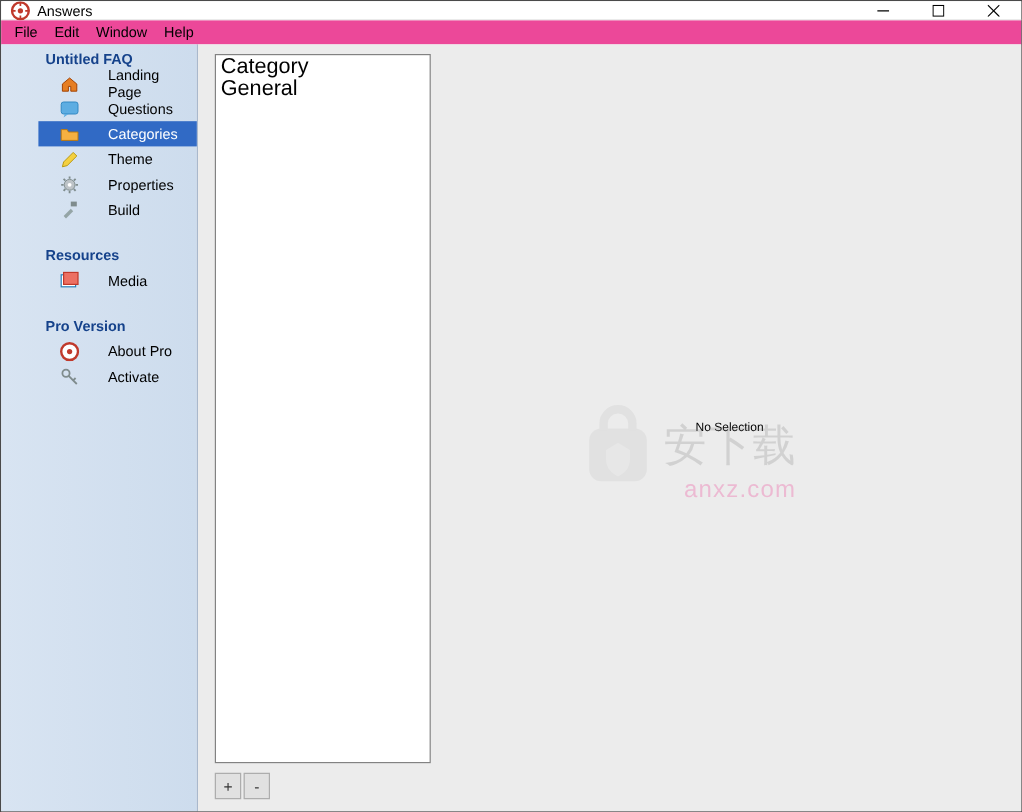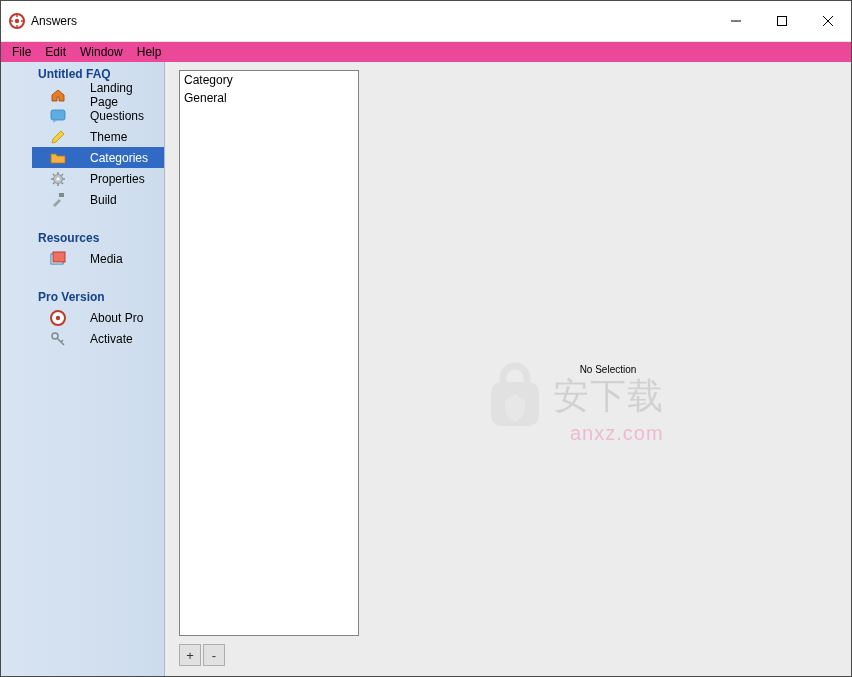--- a/index.html
+++ b/index.html
@@ -1,21 +1,21 @@
 <!DOCTYPE html>
 <html><head>
 <meta charset="utf-8">
 <style>
 * { box-sizing: border-box; margin: 0; padding: 0; font-family: "Segoe UI", Tahoma, sans-serif; font-size: 12px; }
 html, body { width: 852px; height: 677px; overflow: hidden; background: #fff; }
 
 .window { width: 852px; height: 677px; border: 1px solid #4a4a4a; display: flex; flex-direction: column; background: #fff; }
 
 
-.titlebar { height: 41px; display: flex; align-items: center; background: #fff; border-bottom: 1px solid #e5e5e5; }
+.titlebar { height: 16px; display: flex; align-items: center; background: #fff; border-bottom: 1px solid #e5e5e5; }
 .titlebar .app-icon { width: 16px; height: 16px; margin: 0 6px 0 8px; }
 .titlebar .title { flex: 0 0 auto; font-size: 12px; color: #000; }
 .titlebar .spacer { flex: 1; }
 .titlebar .win-btn { width: 46px; height: 30px; display: flex; align-items: center; justify-content: center; }
 .titlebar .win-btn svg { width: 10px; height: 10px; }
 
 
 .menubar { height: 20px; display: flex; align-items: center; padding: 0 4px; background: #ec4899; }
 .menubar .menu-item { padding: 2px 7px; font-size: 12px; color: #000; cursor: default; }
 
@@ -26,21 +26,21 @@
 .sidebar { width: 164px; background: linear-gradient(to right, #d8e4f2 0%, #cddced 100%); border-right: 1px solid #a9b8cc; display: flex; flex-direction: column; padding-top: 2px; padding-left: 31px; }
 .section-title { font-size: 12px; font-weight: bold; color: #15428b; padding: 3px 6px 3px 6px; }
 .nav-item { display: flex; align-items: center; height: 21px; padding-left: 18px; gap: 24px; cursor: default; color: #000; }
 .nav-item.selected { background: #316ac5; color: #fff; }
 .nav-item .nav-icon { width: 16px; height: 16px; flex: 0 0 16px; display: flex; align-items: center; justify-content: center; }
 .section-gap { height: 18px; }
 
 
 .mid { flex: 0 0 200px; display: flex; flex-direction: column; padding: 8px 0 10px 14px; background: #ececec; }
 .listbox { width: 180px; flex: 1; border: 1px solid #828282; background: #fff; overflow: hidden; min-height: 0; }
-.list-row { padding: 1px 4px; font-size: 12px; line-height: 16px; }
+.list-row { padding: 1px 4px; font-size: 18px; line-height: 16px; }
 .list-header { font-weight: normal; }
 .btnrow { display: flex; gap: 2px; margin-top: 8px; }
 .sqbtn { width: 22px; height: 22px; border: 1px solid #adadad; background: #e1e1e1; display: flex; align-items: center; justify-content: center; font-size: 13px; color: #333; cursor: default; }
 
 
 .detail { flex: 1; background: #ececec; display: flex; align-items: center; justify-content: center; }
 .no-sel { font-size: 10px; color: #000; }
 
 
 .watermark { position: absolute; left: 320px; top: 300px; pointer-events: none; opacity: 0.22; display: flex; align-items: center; gap: 8px; justify-content: space-between; }
@@ -106,36 +106,36 @@
       <div class="nav-item">
         <span class="nav-icon">
           <svg viewBox="0 0 16 16">
               <rect x="1" y="2" width="14" height="10" rx="2" fill="#5dade2" stroke="#2e86c1" stroke-width="0.8"></rect>
               <path d="M4 12l-1 3 4-3" fill="#5dade2"></path>
             </svg>
         </span>
         <span>Questions</span>
       </div>
 
+      <div class="nav-item selected">
+        <span class="nav-icon">
+          <svg viewBox="0 0 16 16">
+              <path d="M1 4h5l1 2h8v7H1z" fill="#f5b041" stroke="#b9770e" stroke-width="0.8"></path>
+            </svg>
+        </span>
+        <span>Categories</span>
+      </div>
+
       <div class="nav-item">
         <span class="nav-icon">
           <svg viewBox="0 0 16 16">
               <path d="M2 14l1-4 8-8 3 3-8 8z" fill="#f4d03f" stroke="#b7950b" stroke-width="0.8"></path>
             </svg>
         </span>
         <span>Theme</span>
-      </div>
-
-      <div class="nav-item selected">
-        <span class="nav-icon">
-          <svg viewBox="0 0 16 16">
-              <path d="M1 4h5l1 2h8v7H1z" fill="#f5b041" stroke="#b9770e" stroke-width="0.8"></path>
-            </svg>
-        </span>
-        <span>Categories</span>
       </div>
 
       <div class="nav-item">
         <span class="nav-icon">
           <svg viewBox="0 0 16 16">
               <circle cx="8" cy="8" r="4.5" fill="#bdc3c7" stroke="#7f8c8d" stroke-width="0.8"></circle>
               <circle cx="8" cy="8" r="1.6" fill="#fff"></circle>
               <g stroke="#7f8c8d" stroke-width="1.5">
                 <line x1="8" y1="1" x2="8" y2="3"></line>
                 <line x1="8" y1="13" x2="8" y2="15"></line>

